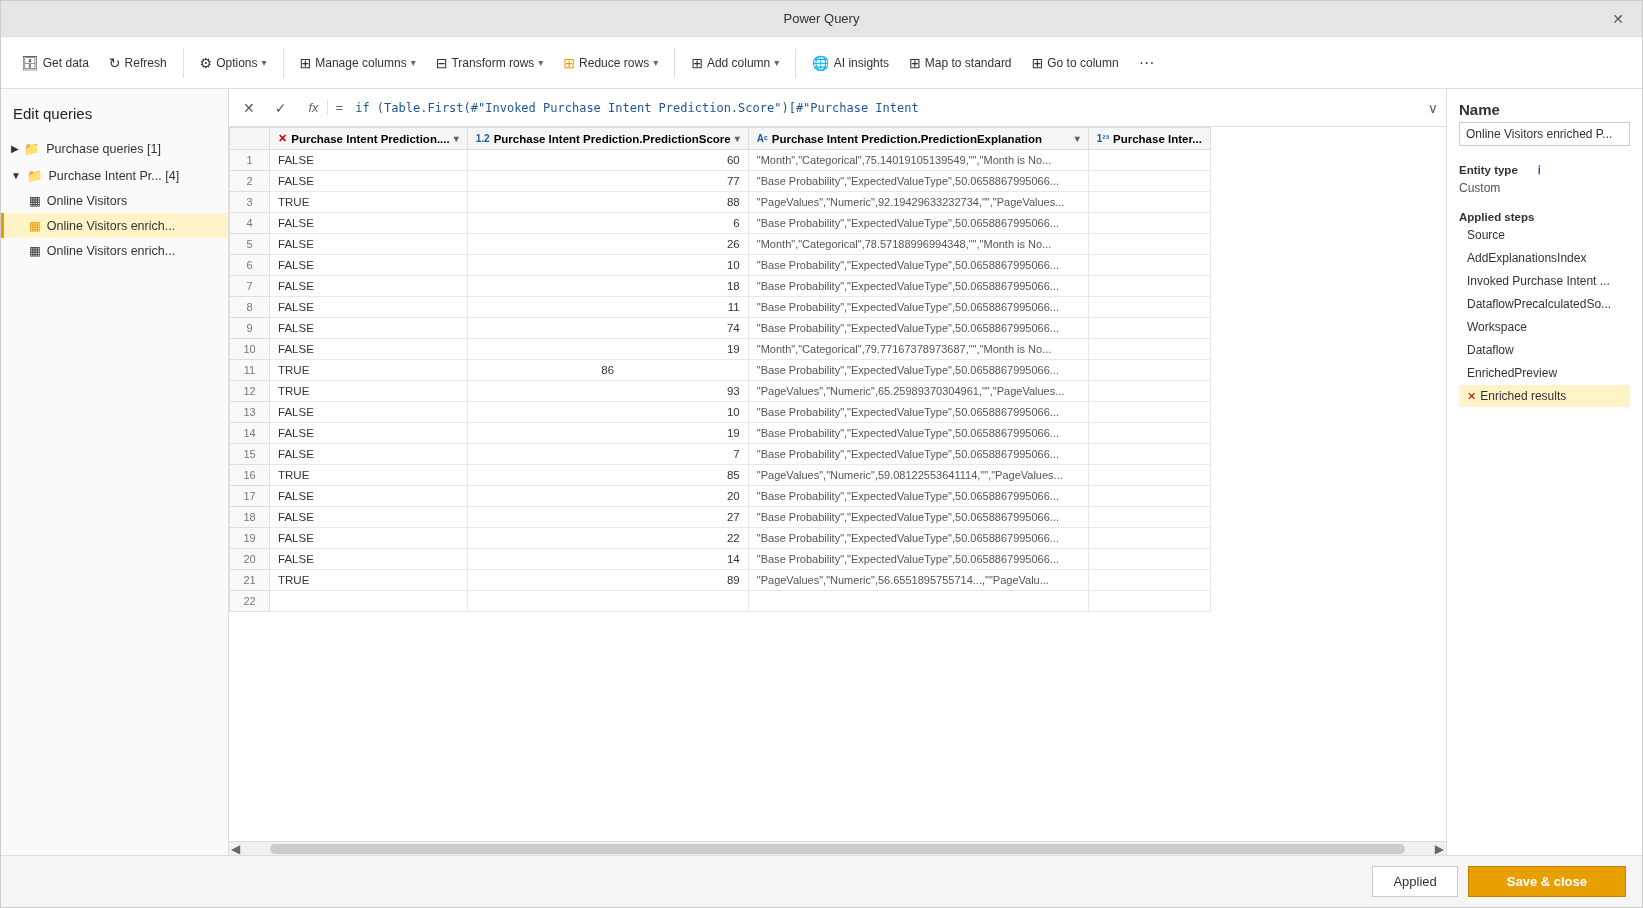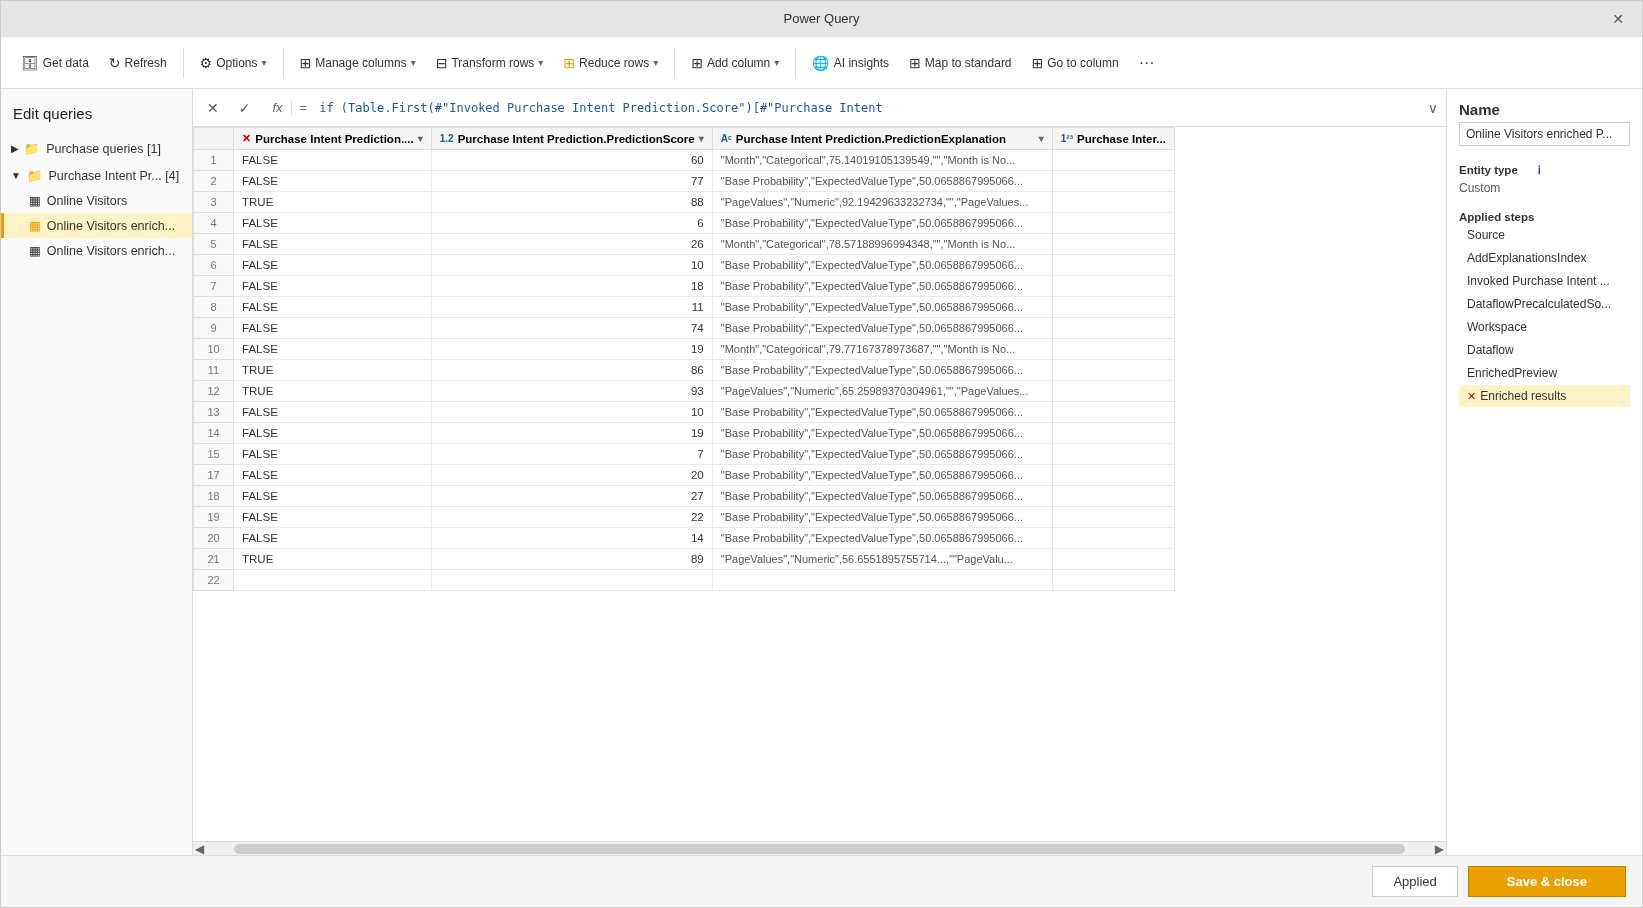--- a/index.html
+++ b/index.html
@@ -17,21 +17,21 @@
     .toolbar-btn { display: flex; align-items: center; gap: 4px; padding: 4px 8px; cursor: pointer; font-size: 12px; color: #333; border: none; background: none; white-space: nowrap; border-radius: 2px; }
     .toolbar-btn .icon { font-size: 14px; }
     .toolbar-btn .chevron { font-size: 10px; color: #666; }
     .toolbar-separator { width: 1px; height: 30px; background: #ddd; margin: 0 4px; }
     .toolbar-more { font-size: 16px; padding: 4px 8px; cursor: pointer; border: none; background: none; color: #333; }
 
     
     .main-content { display: flex; flex: 1; overflow: hidden; }
 
     
-    .sidebar { width: 192px; background: #fafafa; border-right: 1px solid #ddd; padding: 8px 0; overflow-y: auto; flex-shrink: 0; }
+    .sidebar { width: 228px; background: #fafafa; border-right: 1px solid #ddd; padding: 8px 0; overflow-y: auto; flex-shrink: 0; }
     .sidebar-group { margin-bottom: 2px; }
     .sidebar-group-header { display: flex; align-items: center; gap: 6px; padding: 5px 10px; cursor: pointer; font-size: 12.5px; color: #333; }
     .sidebar-item { display: flex; align-items: center; gap: 6px; padding: 5px 10px 5px 28px; cursor: pointer; font-size: 12.5px; color: #333; }
     .sidebar-item.active { background: #fff3c7; border-left: 3px solid #e8a000; padding-left: 25px; }
 
     
     .formula-bar { background: #fff; height: 38px; display: flex; align-items: center; padding: 0 8px; border-bottom: 1px solid #ddd; gap: 8px; flex-shrink: 0; }
     .formula-btn { padding: 2px 6px; font-size: 14px; cursor: pointer; border: none; background: none; color: #555; }
     .formula-fx { font-size: 13px; font-style: italic; color: #666; padding: 0 8px; border-right: 1px solid #ddd; }
     .formula-eq { color: #666; font-size: 13px; margin-right: 4px; }
@@ -283,21 +283,21 @@
               <tr>
       <td class="row-num">10</td>
       <td class="bool-false">FALSE</td>
       <td style="text-align:right;">19</td>
       <td style="font-size:11px; color:#555;">"Month","Categorical",79.77167378973687,"","Month is No...</td>
       <td></td>
     </tr>
               <tr>
       <td class="row-num">11</td>
       <td class="bool-true">TRUE</td>
-      <td style="text-align:right;">86</td>
+      <td style="text-align:center;">86</td>
       <td style="font-size:11px; color:#555;">"Base Probability","ExpectedValueType",50.0658867995066...</td>
       <td></td>
     </tr>
               <tr>
       <td class="row-num">12</td>
       <td class="bool-true">TRUE</td>
       <td style="text-align:right;">93</td>
       <td style="font-size:11px; color:#555;">"PageValues","Numeric",65.25989370304961,"","PageValues...</td>
       <td></td>
     </tr>
@@ -316,20 +316,27 @@
       <td></td>
     </tr>
               <tr>
       <td class="row-num">15</td>
       <td class="bool-false">FALSE</td>
       <td style="text-align:right;">7</td>
       <td style="font-size:11px; color:#555;">"Base Probability","ExpectedValueType",50.0658867995066...</td>
       <td></td>
     </tr>
               <tr>
+      <td class="row-num">16</td>
+      <td class="bool-true">TRUE</td>
+      <td style="text-align:right;">85</td>
+      <td style="font-size:11px; color:#555;">"PageValues","Numeric",59.08122553641114,"","PageValues...</td>
+      <td></td>
+    </tr>
+              <tr>
       <td class="row-num">17</td>
       <td class="bool-false">FALSE</td>
       <td style="text-align:right;">20</td>
       <td style="font-size:11px; color:#555;">"Base Probability","ExpectedValueType",50.0658867995066...</td>
       <td></td>
     </tr>
               <tr>
       <td class="row-num">18</td>
       <td class="bool-false">FALSE</td>
       <td style="text-align:right;">27</td>

